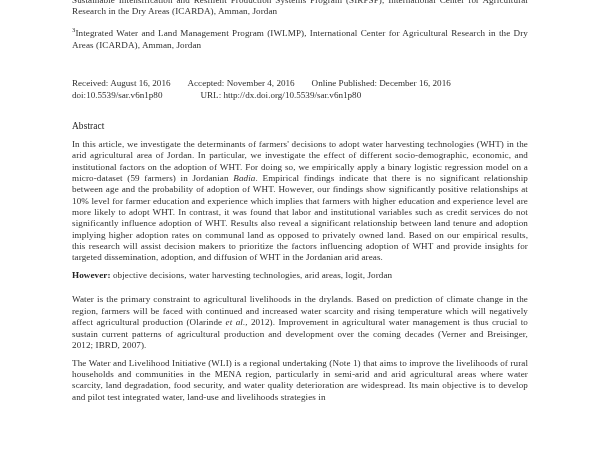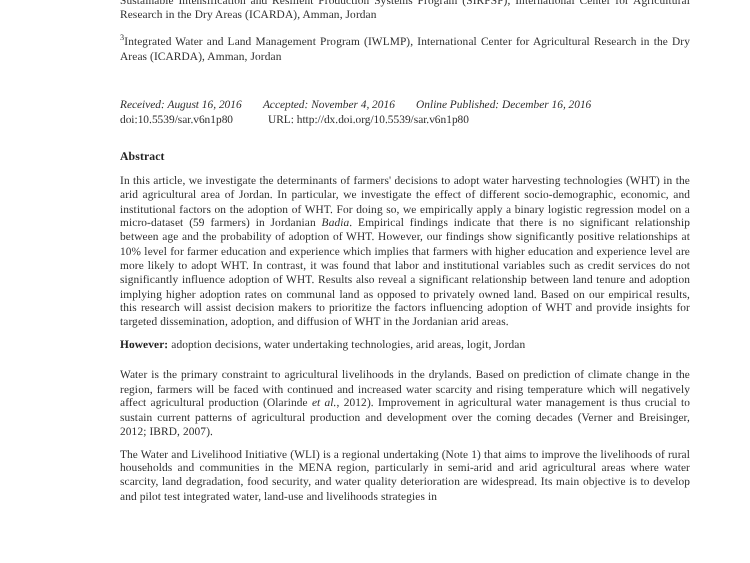--- a/index.html
+++ b/index.html
@@ -12,21 +12,21 @@
     height: 450px;
     overflow: hidden;
     font-family: "Liberation Serif", "DejaVu Serif", serif;
     color: #2b2b2b;
   }
   .page {
     position: relative;
     width: 508px;
     height: 450px;
     box-sizing: border-box;
-    padding: 0 96px;
+    padding: 0 72px;
     background: #ffffff;
   }
   .col {
     width: 456px;
     position: relative;
     top: -3px;
   }
   p {
     margin: 0;
     font-size: 9.1px;
@@ -42,38 +42,37 @@
   .corr {
     margin-bottom: 0;
   }
   .gap-lg { height: 19px; }
   .gap-sm { height: 6.5px; }
   .hist {
     font-size: 9.1px;
     line-height: 11.6px;
     color: #2f2f2f;
     white-space: nowrap;
-    font-style: italic;
   }
   .hist .seg-received { display: inline-block; }
   .hist .seg-accepted { display: inline-block; margin-left: 17px; }
   .hist .seg-online   { display: inline-block; margin-left: 17px; }
   .doiline {
     font-size: 9.1px;
     line-height: 11.6px;
     color: #2f2f2f;
     white-space: nowrap;
   }
   .doiline .doi { display: inline-block; }
-  .doiline .url { display: inline-block; margin-left: 28px; }
+  .doiline .url { display: inline-block; margin-left: 38px; }
   h2.sec {
     margin: 0;
     font-size: 9.4px;
     line-height: 11.8px;
-    font-weight: bold;
+    font-weight: normal;
     color: #232323;
     text-align: left;
     letter-spacing: 0.01em;
   }
   .kw {
     font-size: 9.1px;
     line-height: 11.35px;
     text-align: left;
     color: #2f2f2f;
   }
@@ -115,21 +114,21 @@
     <div class="gap-lg"></div>
 
     <h2 class="sec">Abstract</h2>
 
     <div class="gap-sm"></div>
 
     <p><span>In this article, we investigate the determinants of farmers' decisions to adopt water harvesting technologies (WHT) in the arid agricultural area of Jordan. In particular, we investigate the effect of different socio-demographic, economic, and institutional factors on the adoption of WHT. For doing so, we empirically apply a binary logistic regression model on a micro-dataset (59 farmers) in Jordanian </span><i>Badia</i><span>. Empirical findings indicate that there is no significant relationship between age and the probability of adoption of WHT. However, our findings show significantly positive relationships at 10% level for farmer education and experience which implies that farmers with higher education and experience level are more likely to adopt WHT. In contrast, it was found that labor and institutional variables such as credit services do not significantly influence adoption of WHT. Results also reveal a significant relationship between land tenure and adoption implying higher adoption rates on communal land as opposed to privately owned land. Based on our empirical results, this research will assist decision makers to prioritize the factors influencing adoption of WHT and provide insights for targeted dissemination, adoption, and diffusion of WHT in the Jordanian arid areas.</span></p>
 
     <div class="gap-sm"></div>
 
-    <p class="kw"><b>However:</b><span> adoption decisions, water undertaking technologies, arid areas, logit, Jordan</span></p>
+    <p class="kw"><b>However:</b><span> objective decisions, water harvesting technologies, arid areas, logit, Jordan</span></p>
 
     <div class="gap-sm"></div>
 
 
     <div class="gap-sm"></div>
 
     <p><span>Water is the primary constraint to agricultural livelihoods in the drylands. Based on prediction of climate change in the region, farmers will be faced with continued and increased water scarcity and rising temperature which will negatively affect agricultural production (Olarinde </span><i>et al.</i><span>, 2012). Improvement in agricultural water management is thus crucial to sustain current patterns of agricultural production and development over the coming decades (Verner and Breisinger, 2012; IBRD, 2007).</span></p>
 
     <div class="gap-sm"></div>
 

